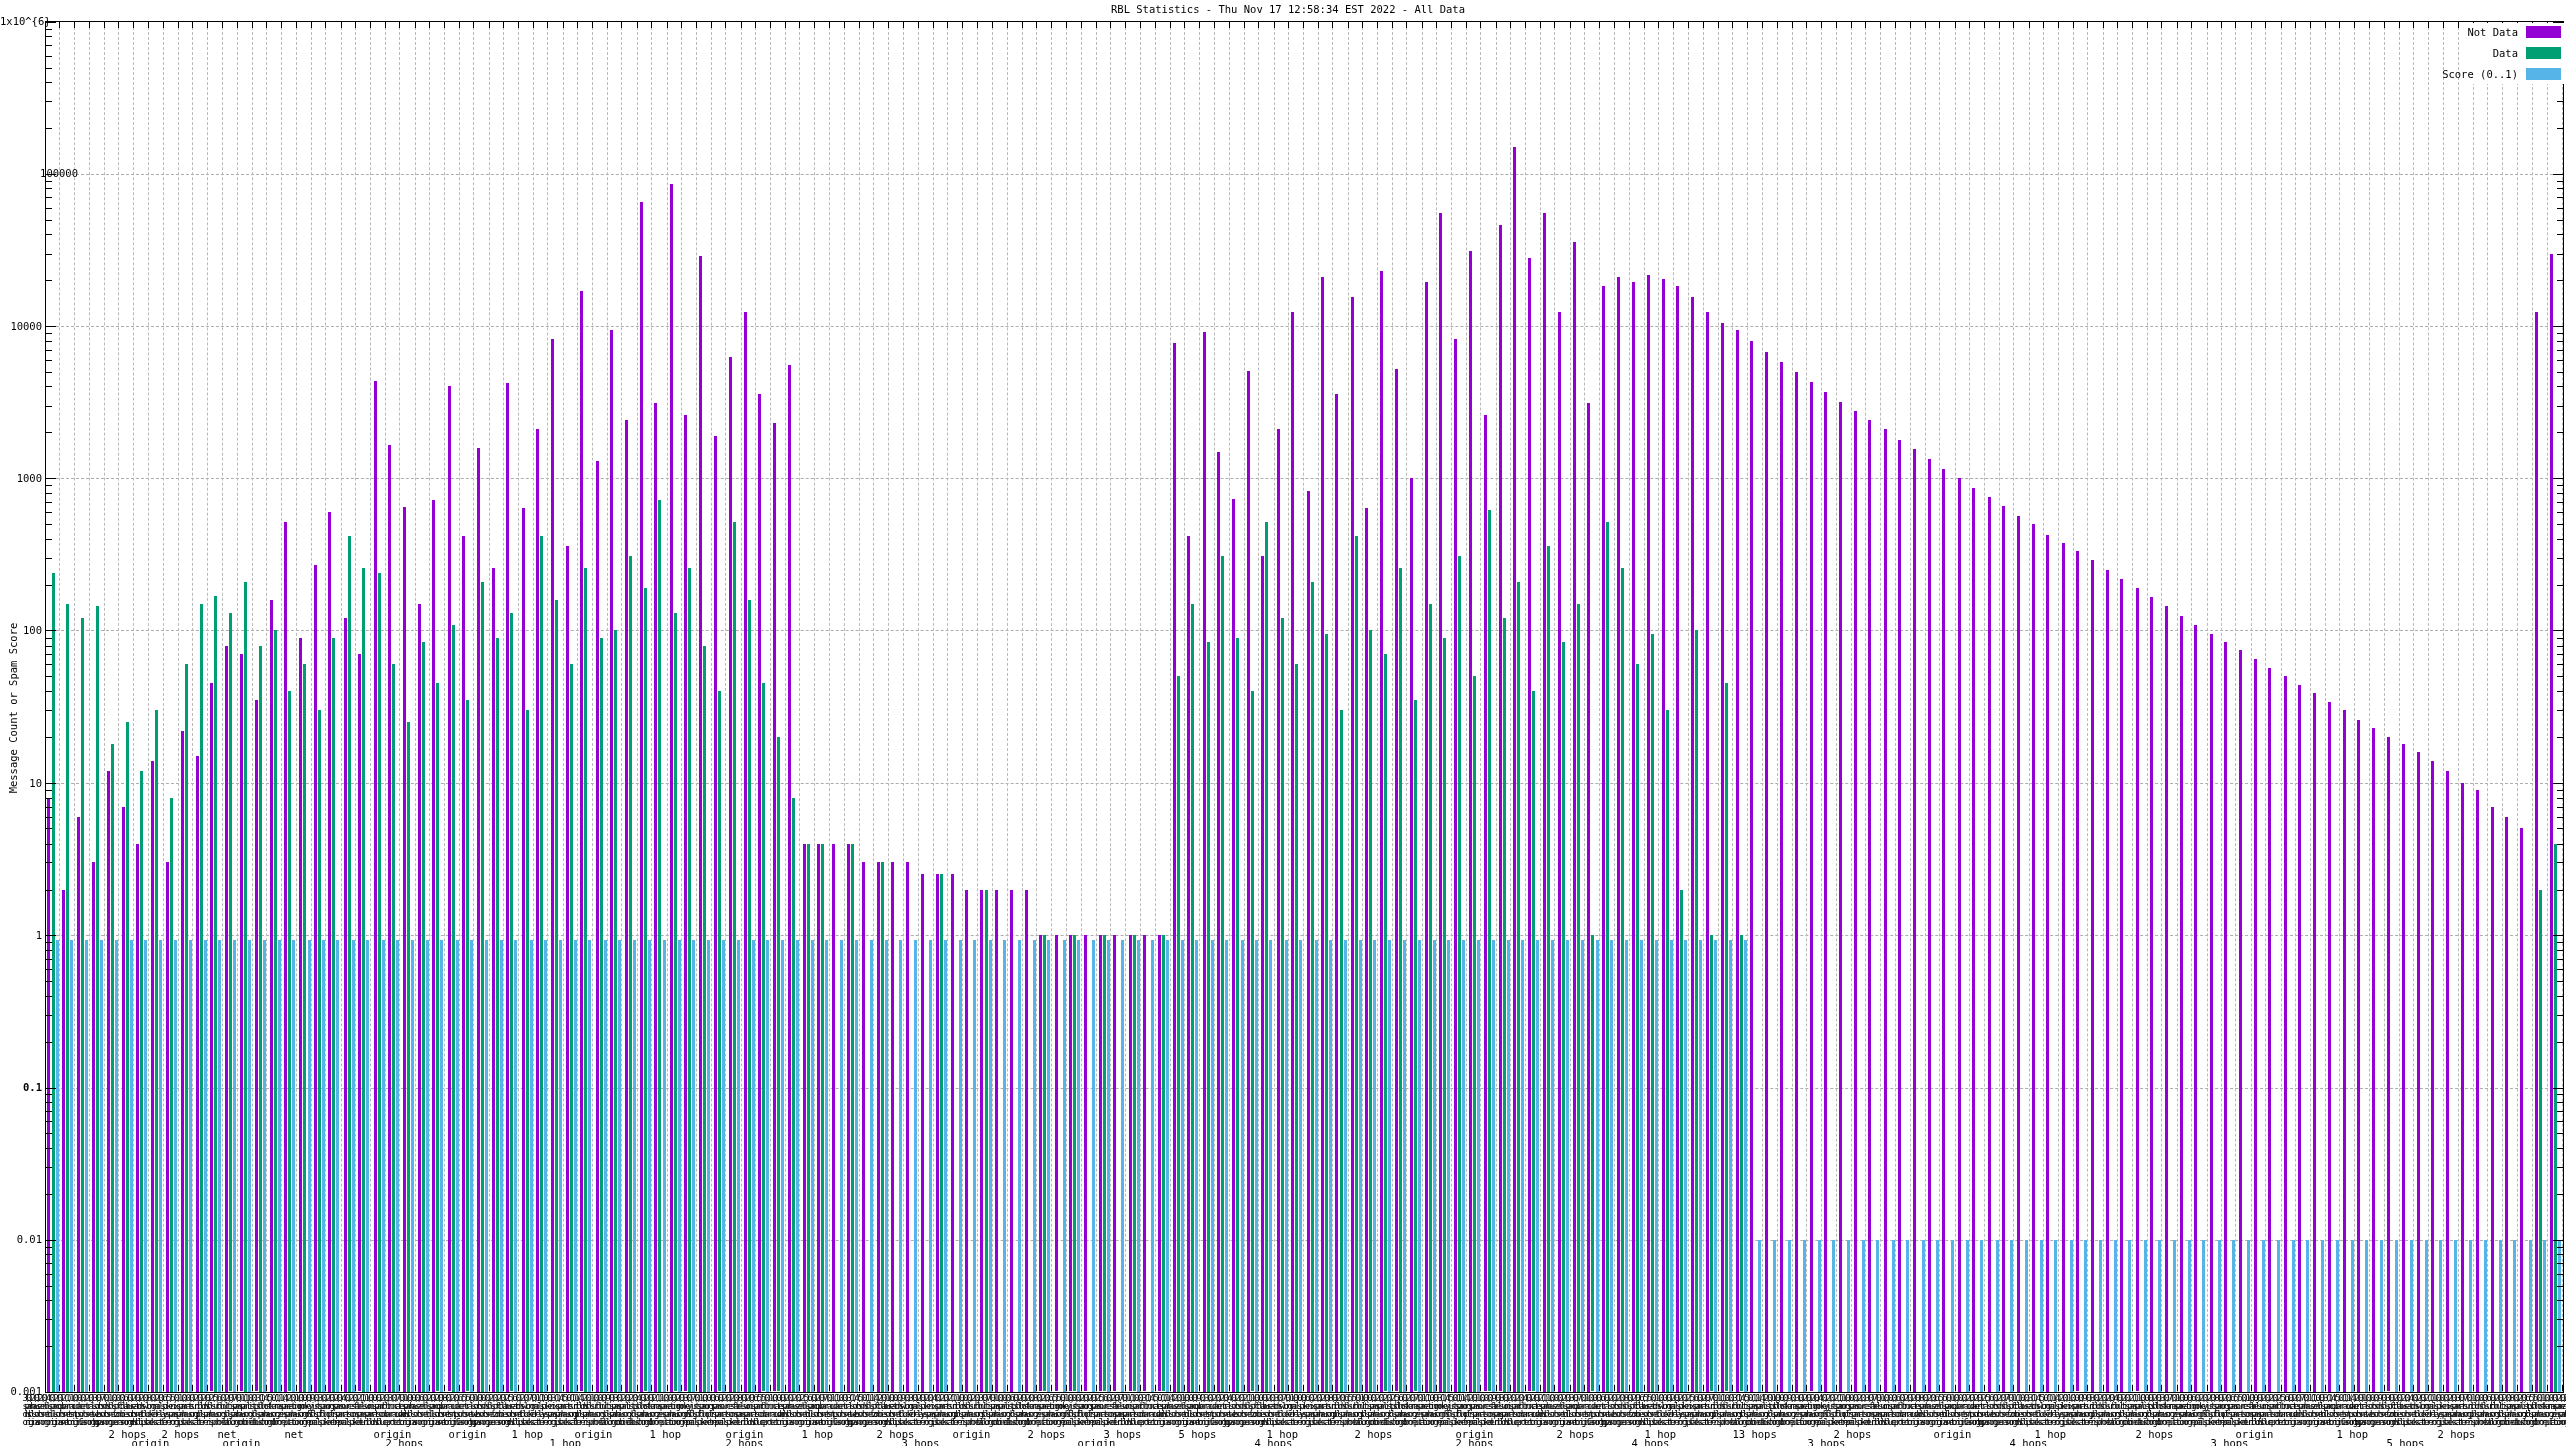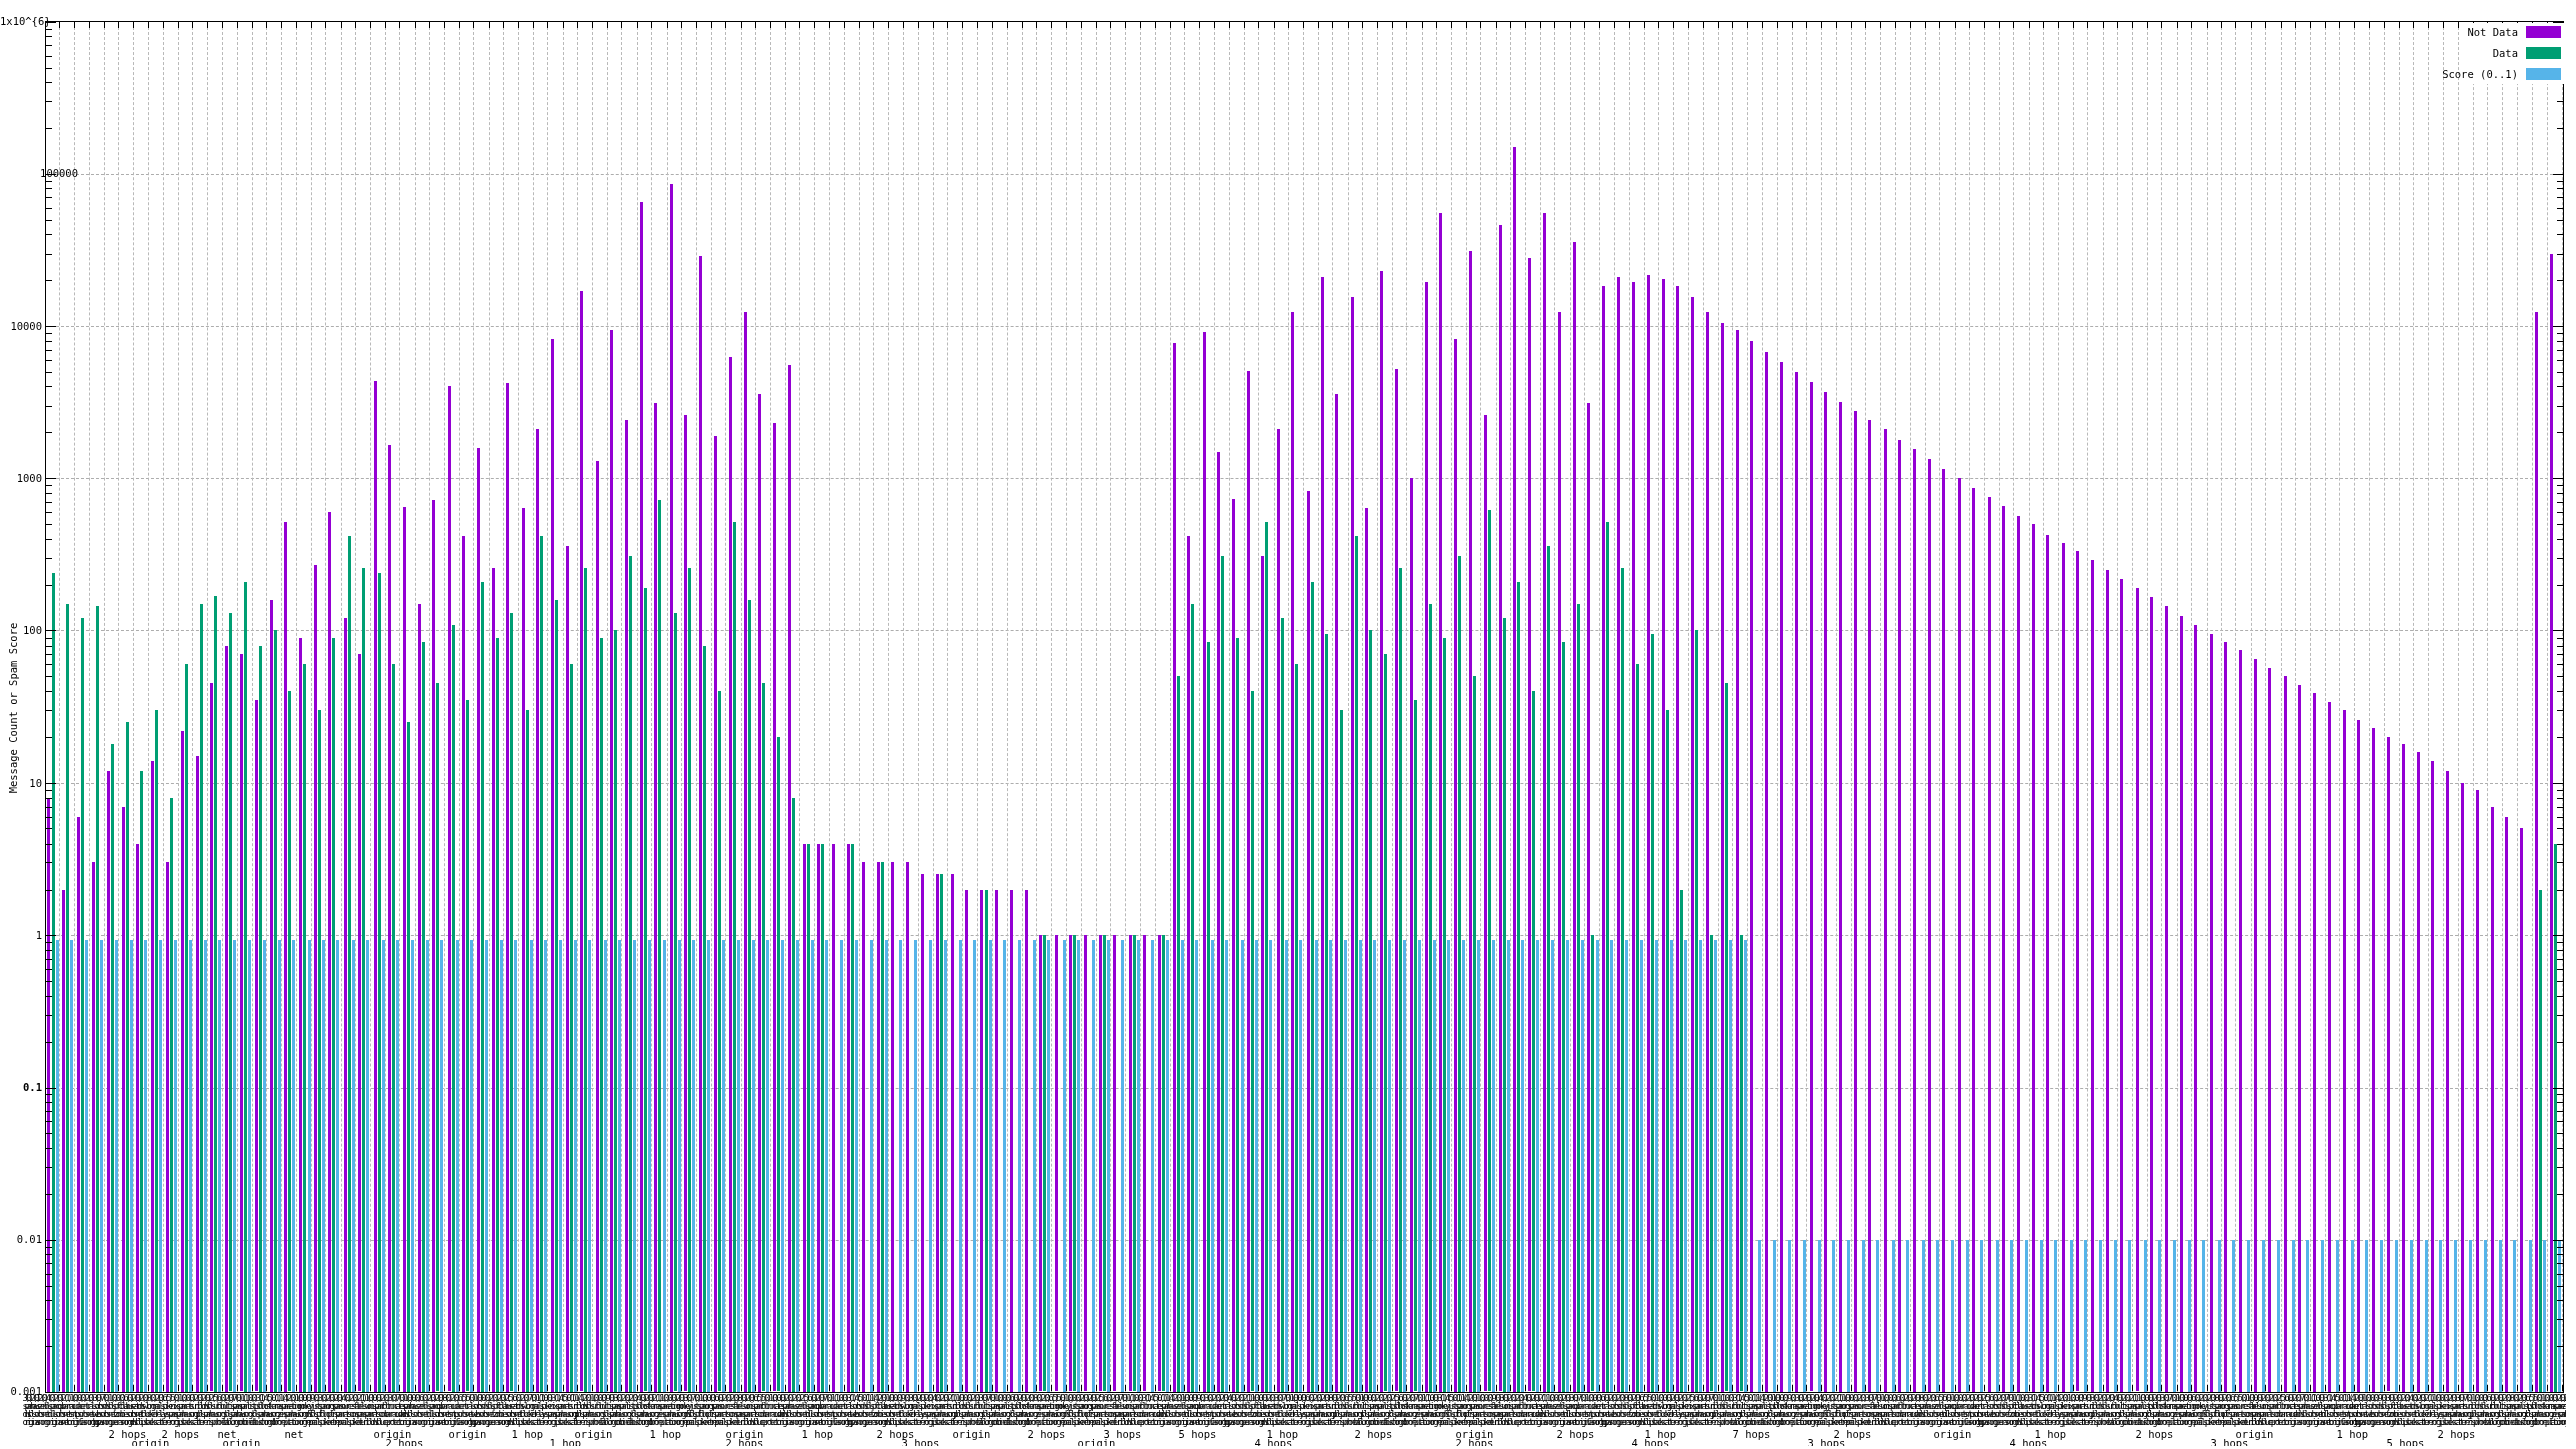--- a/index.html
+++ b/index.html
@@ -21,20 +21,21 @@
   .lswatch{width:35px;height:12px;display:inline-block;}
   #xlabels{position:absolute;overflow:hidden;z-index:2;}
   .garble{position:absolute;left:0;width:100%;white-space:nowrap;overflow:hidden;
           font-size:8.9px;letter-spacing:-3.4px;color:#000;}
   .frag{position:absolute;font-size:10.5px;white-space:nowrap;color:#000;}
 </style>
 </head>
 <body>
 
 <div id="stage">
+  <div id="title">RBL Statistics - Thu Nov 17 12:58:34 EST 2022 - All Data</div>
   <div id="ylabel">Message Count or Spam Score</div>
 
   <div id="plot" style="left: 45px; top: 21px; width: 2517px; height: 1370px;"></div>
 
   <div id="legend" style="left: 2460px; top: 22.5px; width: 101px; height: 58px;">
     <div class="lrow">
       <span class="llabel">Not Data</span>
       <span class="lswatch" style="background: rgb(148, 0, 211);"></span>
     </div>
     <div class="lrow">
@@ -66,21 +67,21 @@
       <span class="frag" style="left: 854px; top: 35px;">2 hops</span>
       <span class="frag" style="left: 930px; top: 35px;">origin</span>
       <span class="frag" style="left: 1005px; top: 35px;">2 hops</span>
       <span class="frag" style="left: 1081px; top: 35px;">3 hops</span>
       <span class="frag" style="left: 1156px; top: 35px;">5 hops</span>
       <span class="frag" style="left: 1244px; top: 35px;">1 hop</span>
       <span class="frag" style="left: 1332px; top: 35px;">2 hops</span>
       <span class="frag" style="left: 1433px; top: 35px;">origin</span>
       <span class="frag" style="left: 1534px; top: 35px;">2 hops</span>
       <span class="frag" style="left: 1622px; top: 35px;">1 hop</span>
-      <span class="frag" style="left: 1710px; top: 35px;">7 hops</span>
+      <span class="frag" style="left: 1710px; top: 35px;">13 hops</span>
       <span class="frag" style="left: 1811px; top: 35px;">2 hops</span>
       <span class="frag" style="left: 1911px; top: 35px;">origin</span>
       <span class="frag" style="left: 2012px; top: 35px;">1 hop</span>
       <span class="frag" style="left: 2113px; top: 35px;">2 hops</span>
       <span class="frag" style="left: 2213px; top: 35px;">origin</span>
       <span class="frag" style="left: 2314px; top: 35px;">1 hop</span>
       <span class="frag" style="left: 2415px; top: 35px;">2 hops</span>
       <span class="frag" style="left: 109px; top: 44px;">origin</span>
       <span class="frag" style="left: 200px; top: 44px;">origin</span>
       <span class="frag" style="left: 363px; top: 44px;">2 hops</span>

